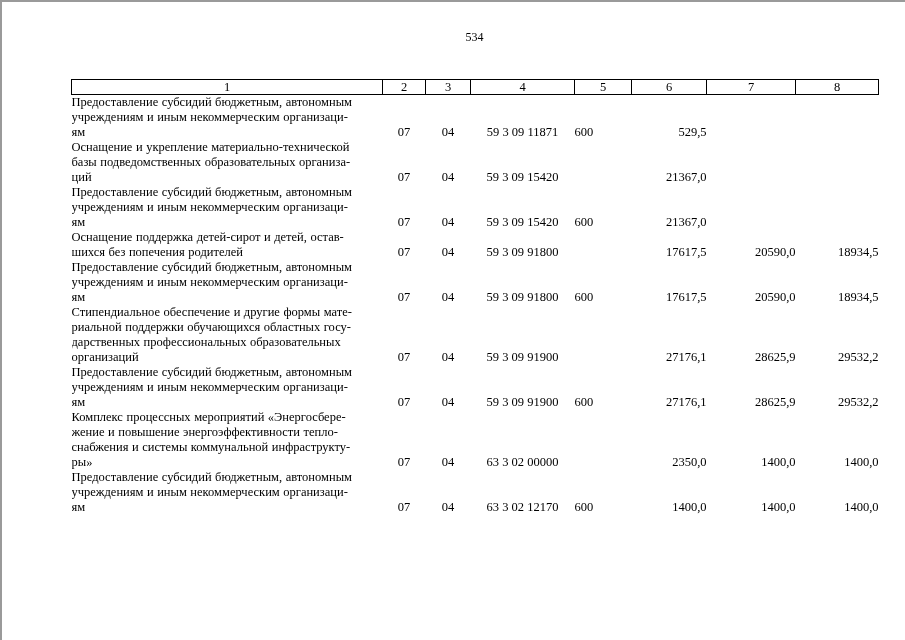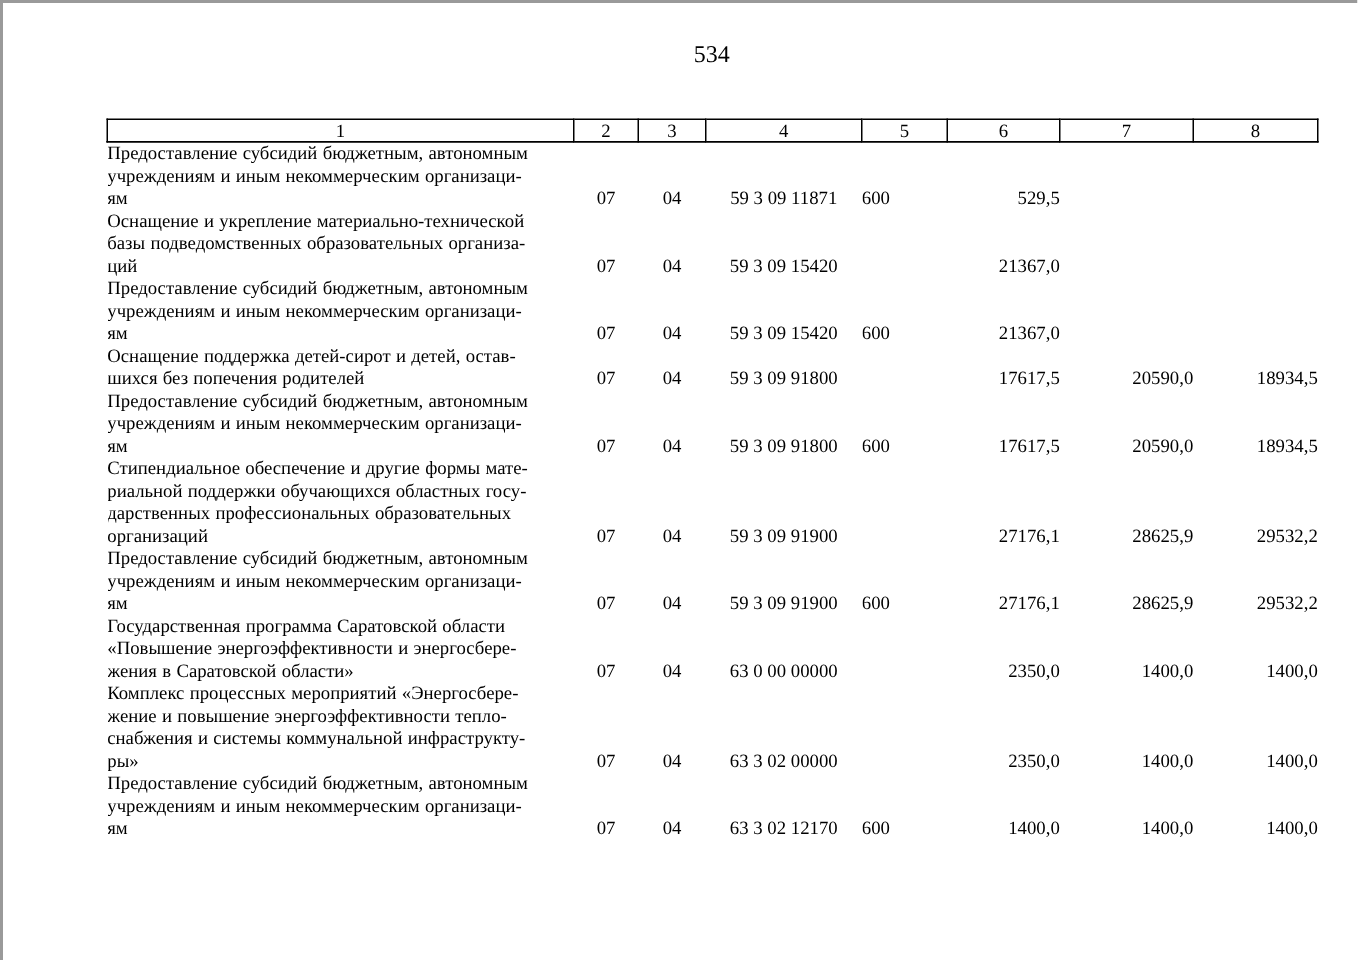--- a/index.html
+++ b/index.html
@@ -14,21 +14,21 @@
     border-top: 2px solid #9a9a9a;
     border-left: 2px solid #9a9a9a;
     overflow: hidden;
   }
   .page-number {
     position: absolute;
     top: 27px;
     left: 69px;
     width: 807px;
     text-align: center;
-    font-size: 16px;
+    font-size: 12px;
     line-height: 16px;
   }
   table.budget {
     position: absolute;
     top: 77px;
     left: 69px;
     width: 807px;
     border-collapse: collapse;
     table-layout: fixed;
   }
@@ -170,32 +170,20 @@
 ям</td>
     <td class="c2">07</td>
     <td class="c3">04</td>
     <td class="c4">59 3 09 91900</td>
     <td class="c5">600</td>
     <td class="c6 num">27176,1</td>
     <td class="c7 num">28625,9</td>
     <td class="c8 num">29532,2</td>
   </tr>
         <tr>
-    <td class="c1">Государственная программа Саратовской области
-«Повышение энергоэффективности и энергосбере-
-жения в Саратовской области»</td>
-    <td class="c2">07</td>
-    <td class="c3">04</td>
-    <td class="c4">63 0 00 00000</td>
-    <td class="c5"></td>
-    <td class="c6 num">2350,0</td>
-    <td class="c7 num">1400,0</td>
-    <td class="c8 num">1400,0</td>
-  </tr>
-        <tr>
     <td class="c1">Комплекс процессных мероприятий «Энергосбере-
 жение и повышение энергоэффективности тепло-
 снабжения и системы коммунальной инфраструкту-
 ры»</td>
     <td class="c2">07</td>
     <td class="c3">04</td>
     <td class="c4">63 3 02 00000</td>
     <td class="c5"></td>
     <td class="c6 num">2350,0</td>
     <td class="c7 num">1400,0</td>

